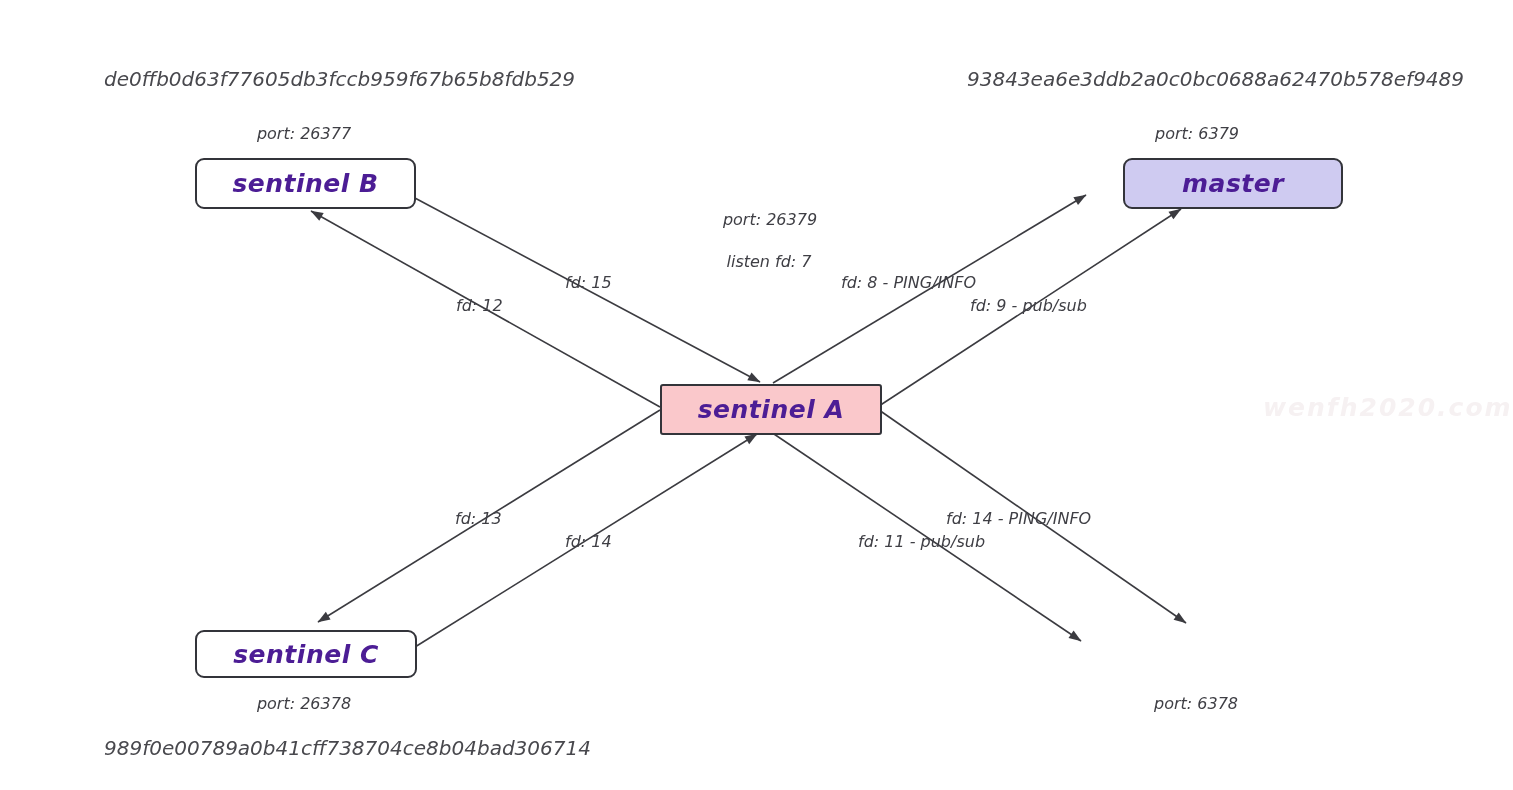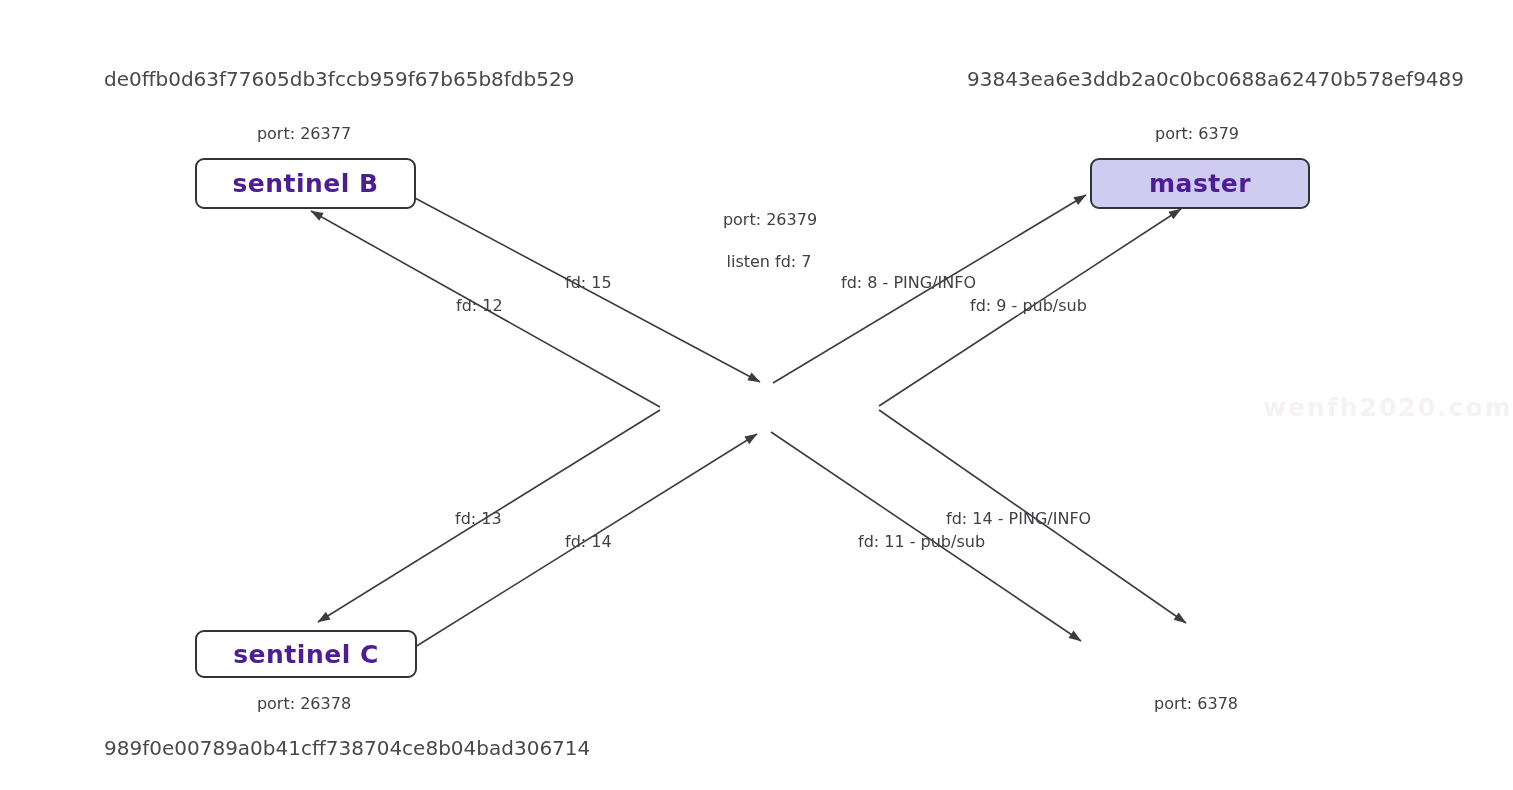--- a/index.html
+++ b/index.html
@@ -1,29 +1,29 @@
 <!DOCTYPE html>
 <html><head>
 <meta charset="utf-8">
 <style>
   html,body{margin:0;padding:0;background:#ffffff;}
   .canvas{
     position:relative;width:1513px;height:790px;background:#ffffff;overflow:hidden;
-    font-family:"DejaVu Sans",sans-serif;color:#3b3b40;
+    font-family:"DejaVu Sans",sans-serif;color:#3b3b40;font-style:italic;
   }
   svg.wires{position:absolute;left:0;top:0;width:1513px;height:790px;}
   svg.wires line{stroke:#3b3b40;stroke-width:1.6;}
   .node{
     position:absolute;display:flex;align-items:center;justify-content:center;
     border:2.6px solid #33343a;border-radius:9px;background:#ffffff;
     font-weight:bold;font-size:25px;color:#4c1d95;letter-spacing:0.5px;
   }
   .node.square{border-radius:3px;}
   .node.pink{background:#fac8cb;}
-  .node.lavender{background:#cfcbf1;}
+  .node.lavender{background:#cfcbf1;margin-left:33px;}
   .label{position:absolute;font-size:16px;white-space:nowrap;color:#3f3f45;}
   .hash{font-size:20px;color:#48484d;}
   .ctr{transform:translateX(-50%);}
   .watermark{
     position:absolute;font-size:25px;font-weight:bold;letter-spacing:2px;
     color:#f6f1f2;white-space:nowrap;
   }
 </style>
 </head>
 <body>
@@ -56,20 +56,23 @@
   <div class="label ctr" style="left:769px;top:252px">listen fd: 7</div>
   <div class="label ctr" style="left:304px;top:694px">port: 26378</div>
   <div class="label ctr" style="left:1196px;top:694px">port: 6378</div>
 
   <div class="node" style="left:195px;top:158px;width:217px;height:47px">
     <span>sentinel B</span>
   </div>
   <div class="node lavender" style="left:1090px;top:158px;width:216px;height:47px">
     <span>master</span>
   </div>
+  <div class="node pink square" style="left:660px;top:384px;width:218px;height:47px">
+    <span>sentinel A</span>
+  </div>
   <div class="node" style="left:195px;top:630px;width:218px;height:44px">
     <span>sentinel C</span>
   </div>
 
   <div class="label" style="left:565px;top:273px">fd: 15</div>
   <div class="label" style="left:456px;top:296px">fd: 12</div>
   <div class="label" style="left:841px;top:273px">fd: 8 - PING/INFO</div>
   <div class="label" style="left:970px;top:296px">fd: 9 - pub/sub</div>
   <div class="label" style="left:455px;top:509px">fd: 13</div>
   <div class="label" style="left:565px;top:532px">fd: 14</div>

